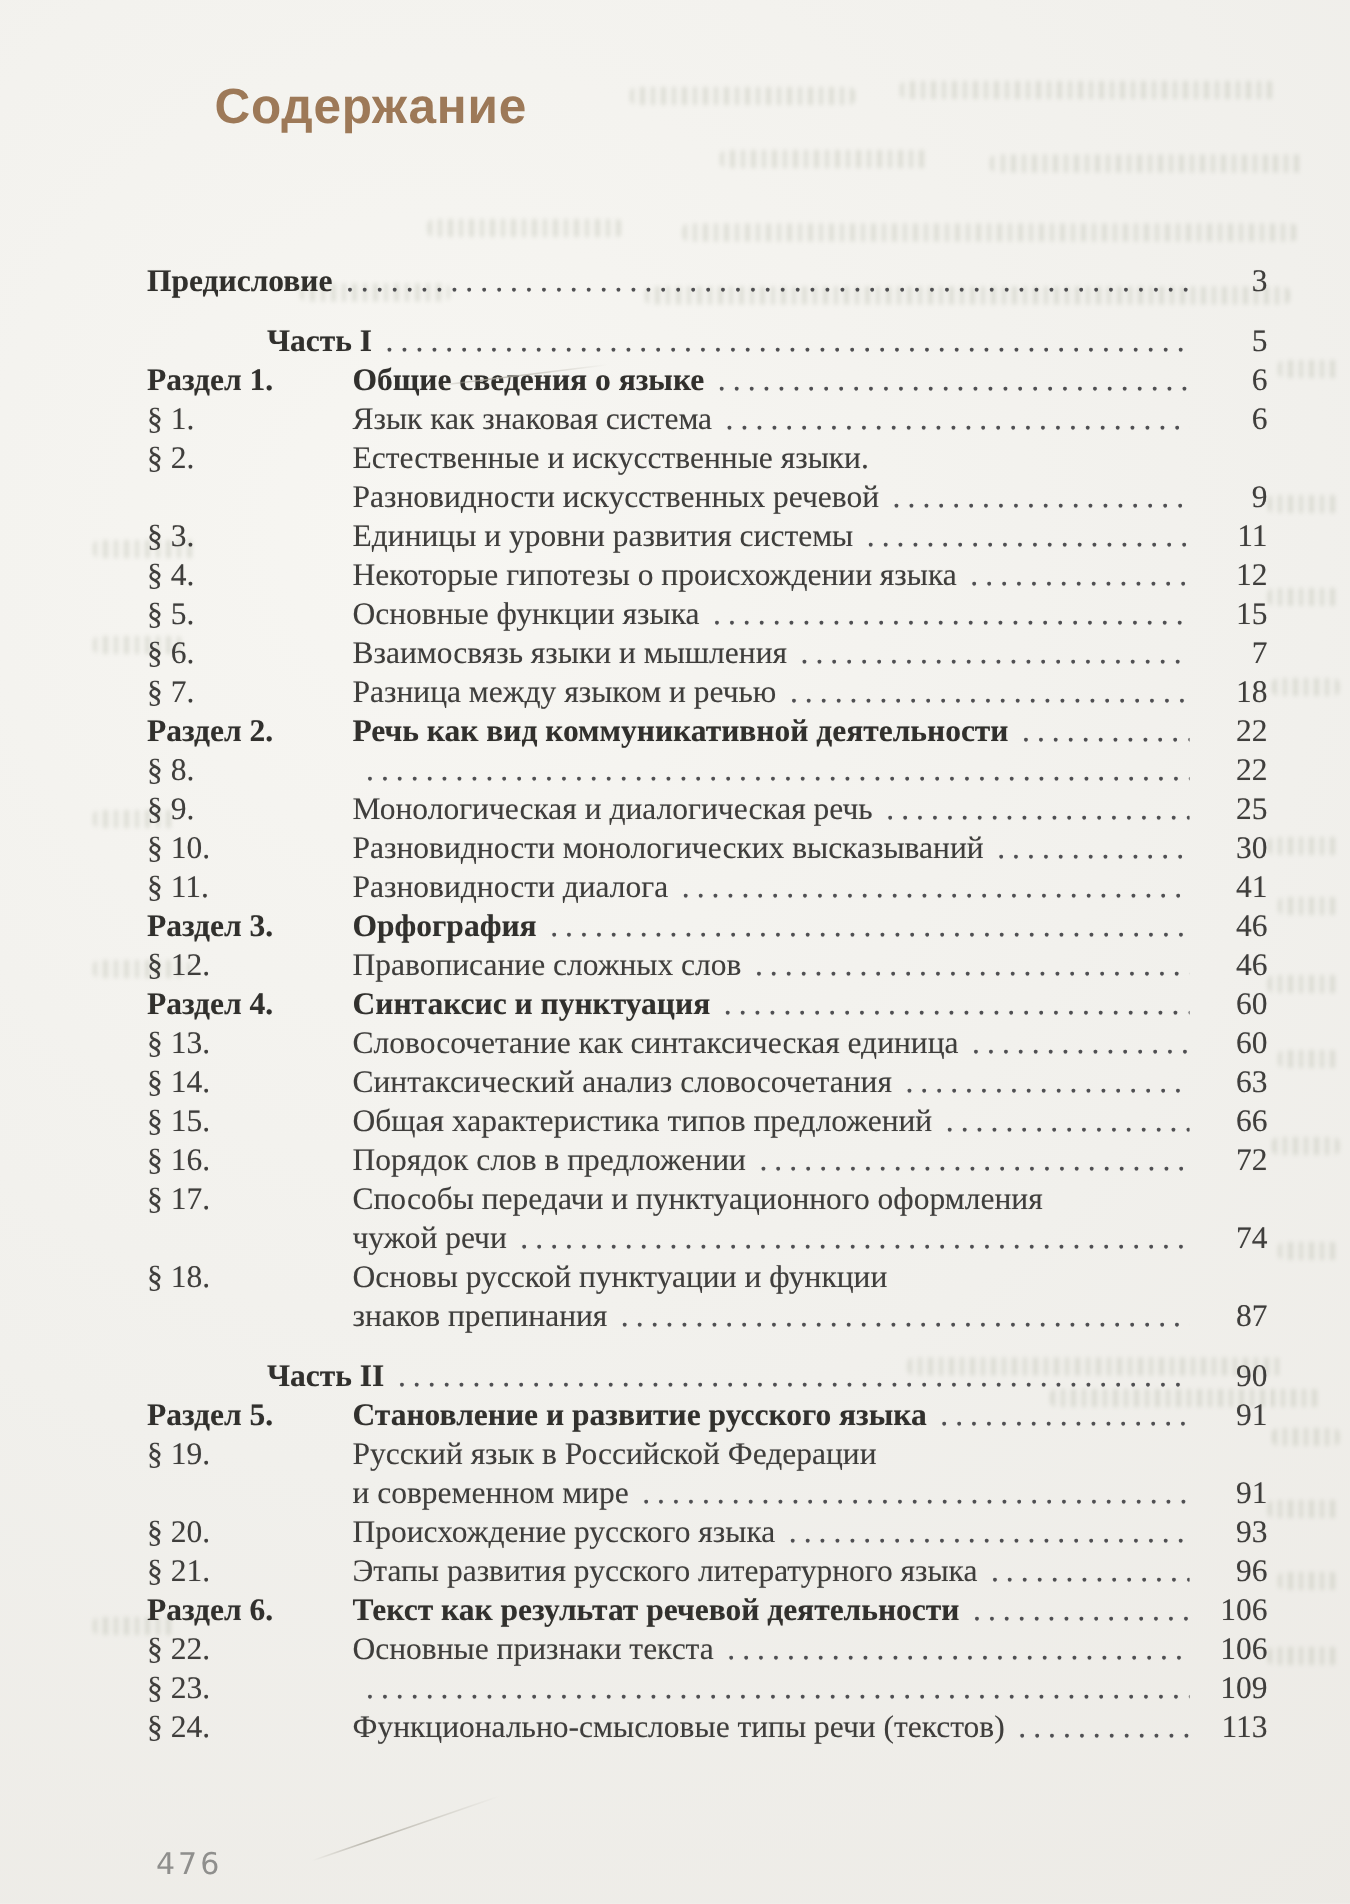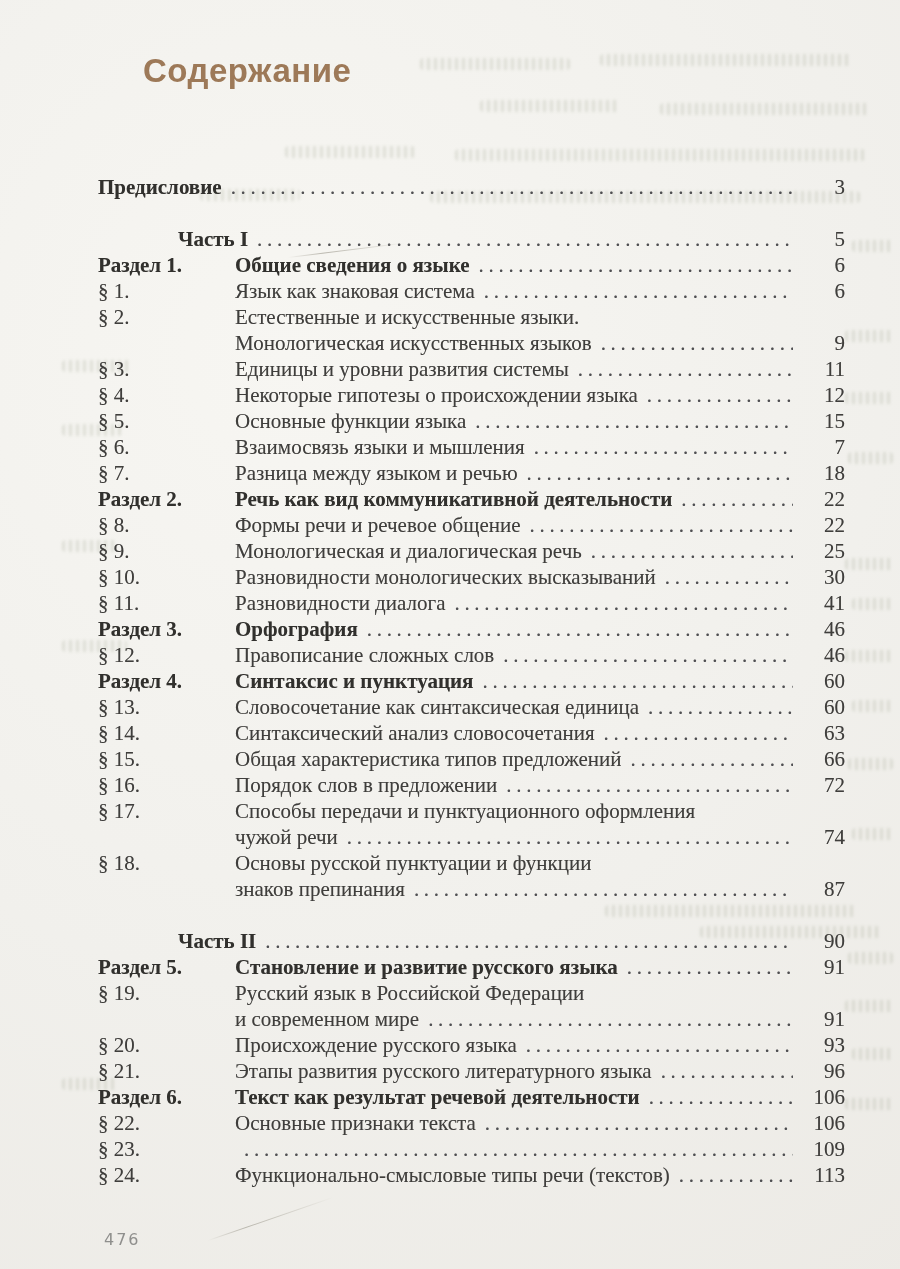--- a/index.html
+++ b/index.html
@@ -77,21 +77,21 @@
     position: absolute; left: 98px; right: 55px; top: 174px;
     font-size: 21px; line-height: 26px;
     text-shadow: 0 0 .5px rgba(62,61,58,.35);
   }
   .entry { display: flex; }
   .entry .label {
     flex: none; width: 116px; text-align: left; white-space: nowrap;
   }
   .entry .content { flex: 1; min-width: 0; }
   .entry.section .content, .entry.para .content { margin-left: 21px; }
-  .entry.part { margin-top: 26px; font-family: Liberation Serif, serif; }
+  .entry.part { margin-top: 14px; font-family: Liberation Serif, serif; }
   .entry.part .content { margin-left: 80px; }
 
   .entry.section .label,
   .entry.section .text,
   .entry.part .text,
   .entry.intro .text { font-weight: 700; color: #31302d; }
 
   .lastline { display: flex; align-items: baseline; }
   .lastline .text { white-space: nowrap; }
   .leader {
@@ -101,21 +101,21 @@
   }
   .leader::after {
     content: "..........................................................................................................................................";
   }
   .pnum { flex: none; width: 46px; text-align: right; font-weight: 400; color: #3f3e3c; }
 
   
   .folio {
     position: absolute; left: 104px; top: 1230px;
     font-family: "DejaVu Sans", sans-serif;
-    font-size: 16px; letter-spacing: 2px; color: #8f8f8d;
+    font-size: 20px; letter-spacing: 2px; color: #8f8f8d;
   }
 </style>
 </head>
 <body>
 
 <div class="scan">
 
   <div class="bleed">
     <i></i>
       <i></i>
@@ -187,21 +187,21 @@
             <span class="leader"></span>
             <span class="pnum">6</span>
           </div>
         </div>
       </div>
       <div class="entry para">
         <span class="label">§ 2.</span>
         <div class="content">
           <div class="cline text">Естественные и искусственные языки.</div>
           <div class="lastline">
-            <span class="text">Монологическая искусственных языков</span>
+            <span class="text">Разновидности искусственных речевой</span>
             <span class="leader"></span>
             <span class="pnum">9</span>
           </div>
         </div>
       </div>
       <div class="entry para">
         <span class="label">§ 3.</span>
         <div class="content">
           <div class="lastline">
             <span class="text">Единицы и уровни развития системы</span>
@@ -257,21 +257,20 @@
             <span class="text">Речь как вид коммуникативной деятельности</span>
             <span class="leader"></span>
             <span class="pnum">22</span>
           </div>
         </div>
       </div>
       <div class="entry para">
         <span class="label">§ 8.</span>
         <div class="content">
           <div class="lastline">
-            <span class="text">Формы речи и речевое общение</span>
             <span class="leader"></span>
             <span class="pnum">22</span>
           </div>
         </div>
       </div>
       <div class="entry para">
         <span class="label">§ 9.</span>
         <div class="content">
           <div class="lastline">
             <span class="text">Монологическая и диалогическая речь</span>

